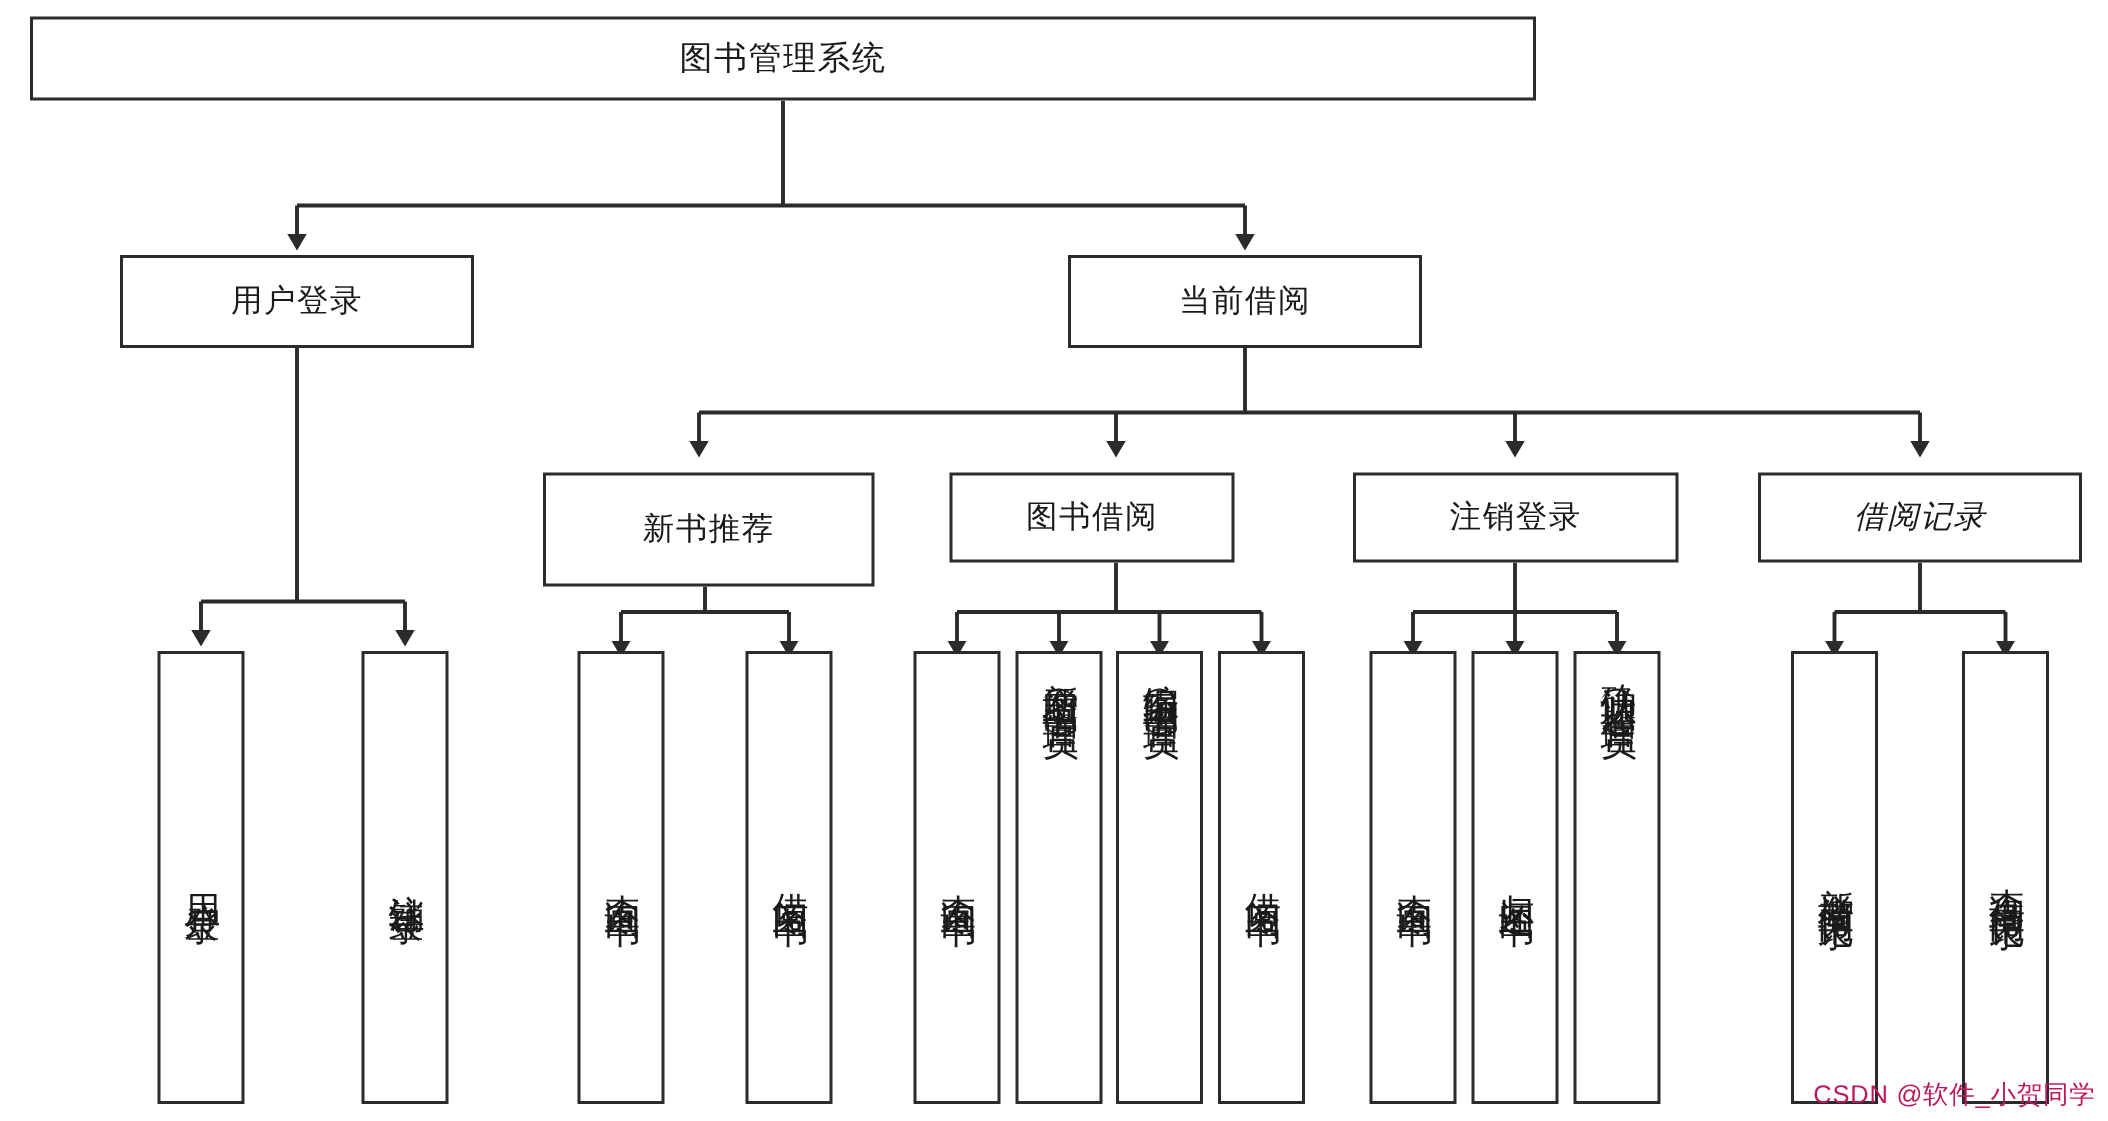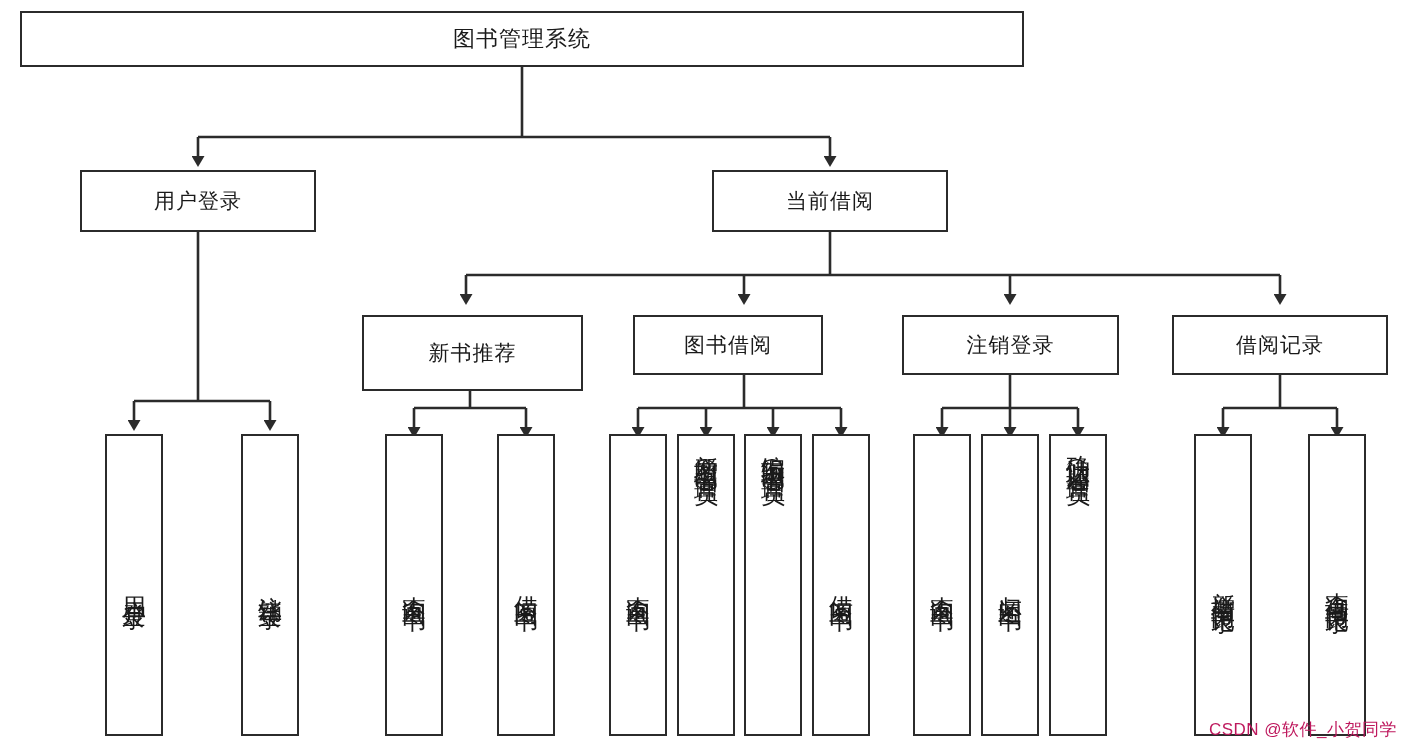--- a/index.html
+++ b/index.html
@@ -125,21 +125,21 @@
 
   <div class="node horiz" style="left:362px;top:315px;width:221px;height:76px;">
     <span class="lbl">新书推荐</span>
   </div>
   <div class="node horiz" style="left:633px;top:315px;width:190px;height:60px;">
     <span class="lbl">图书借阅</span>
   </div>
   <div class="node horiz" style="left:902px;top:315px;width:217px;height:60px;">
     <span class="lbl">注销登录</span>
   </div>
-  <div class="node horiz" style="left:1172px;top:315px;width:216px;height:60px;">
+  <div class="node horiz" style="left:1172px;top:315px;width:216px;height:60px;font-style:italic;">
     <span class="lbl">借阅记录</span>
   </div>
 
   <div class="node vert center" style="left:105px;top:434px;width:58px;height:302px;">
     <span class="lbl">用户登录</span>
   </div>
   <div class="node vert center" style="left:241px;top:434px;width:58px;height:302px;">
     <span class="lbl">注销登录</span>
   </div>
 

